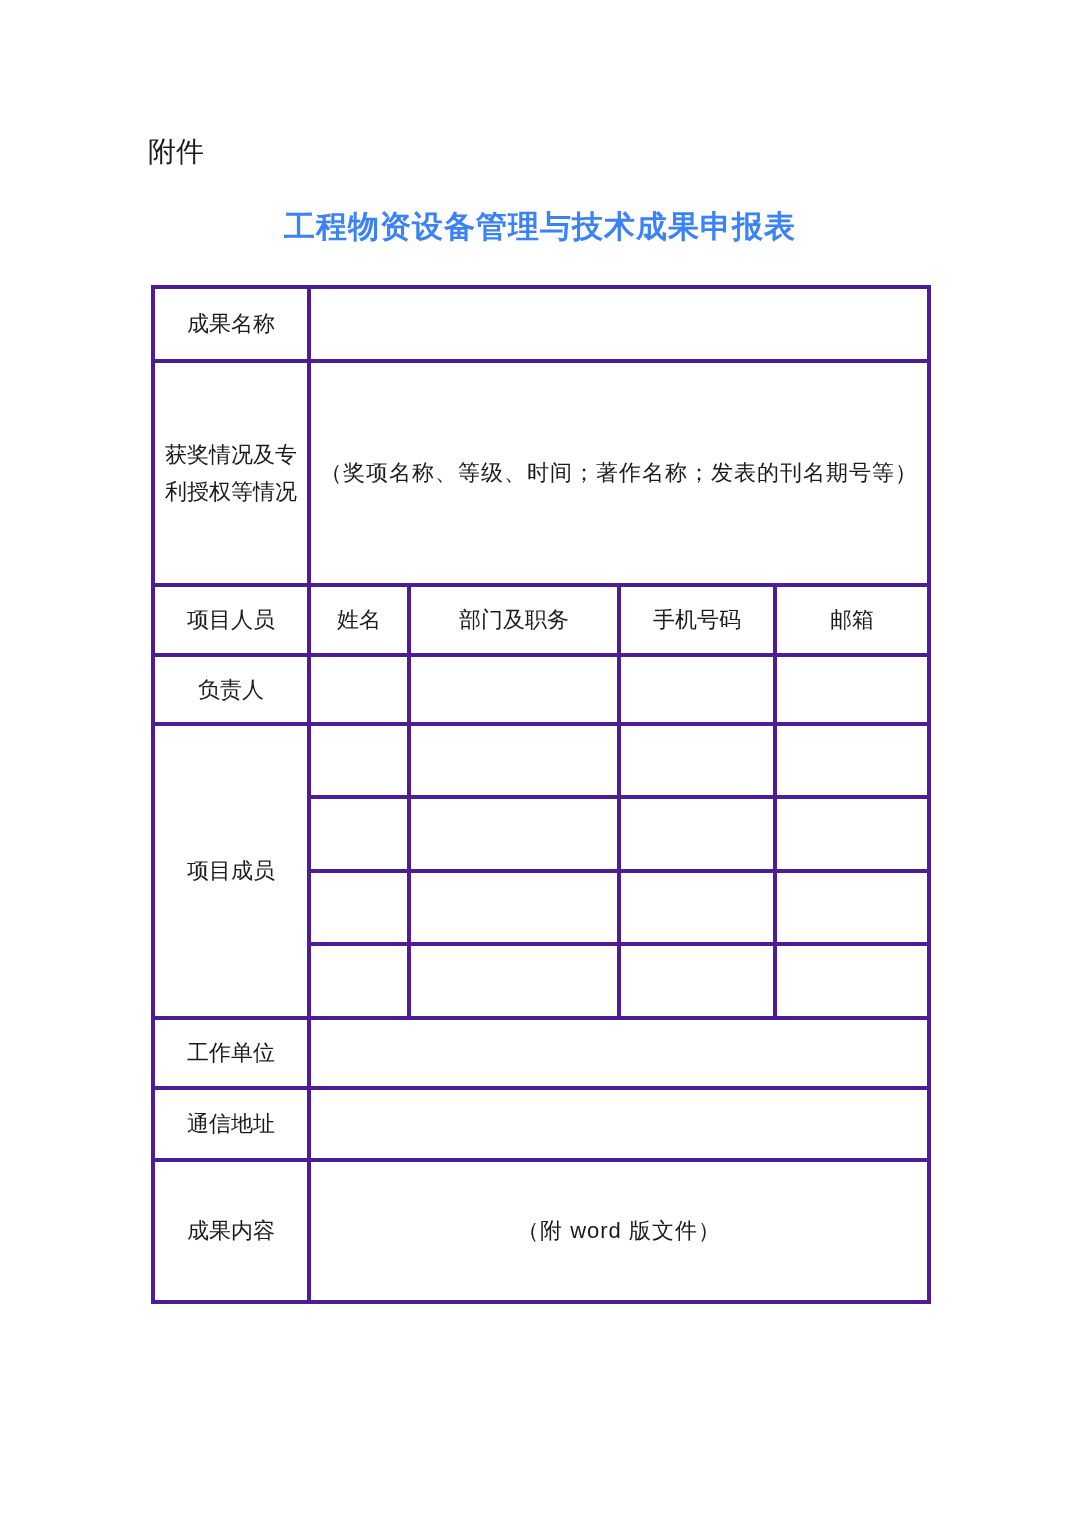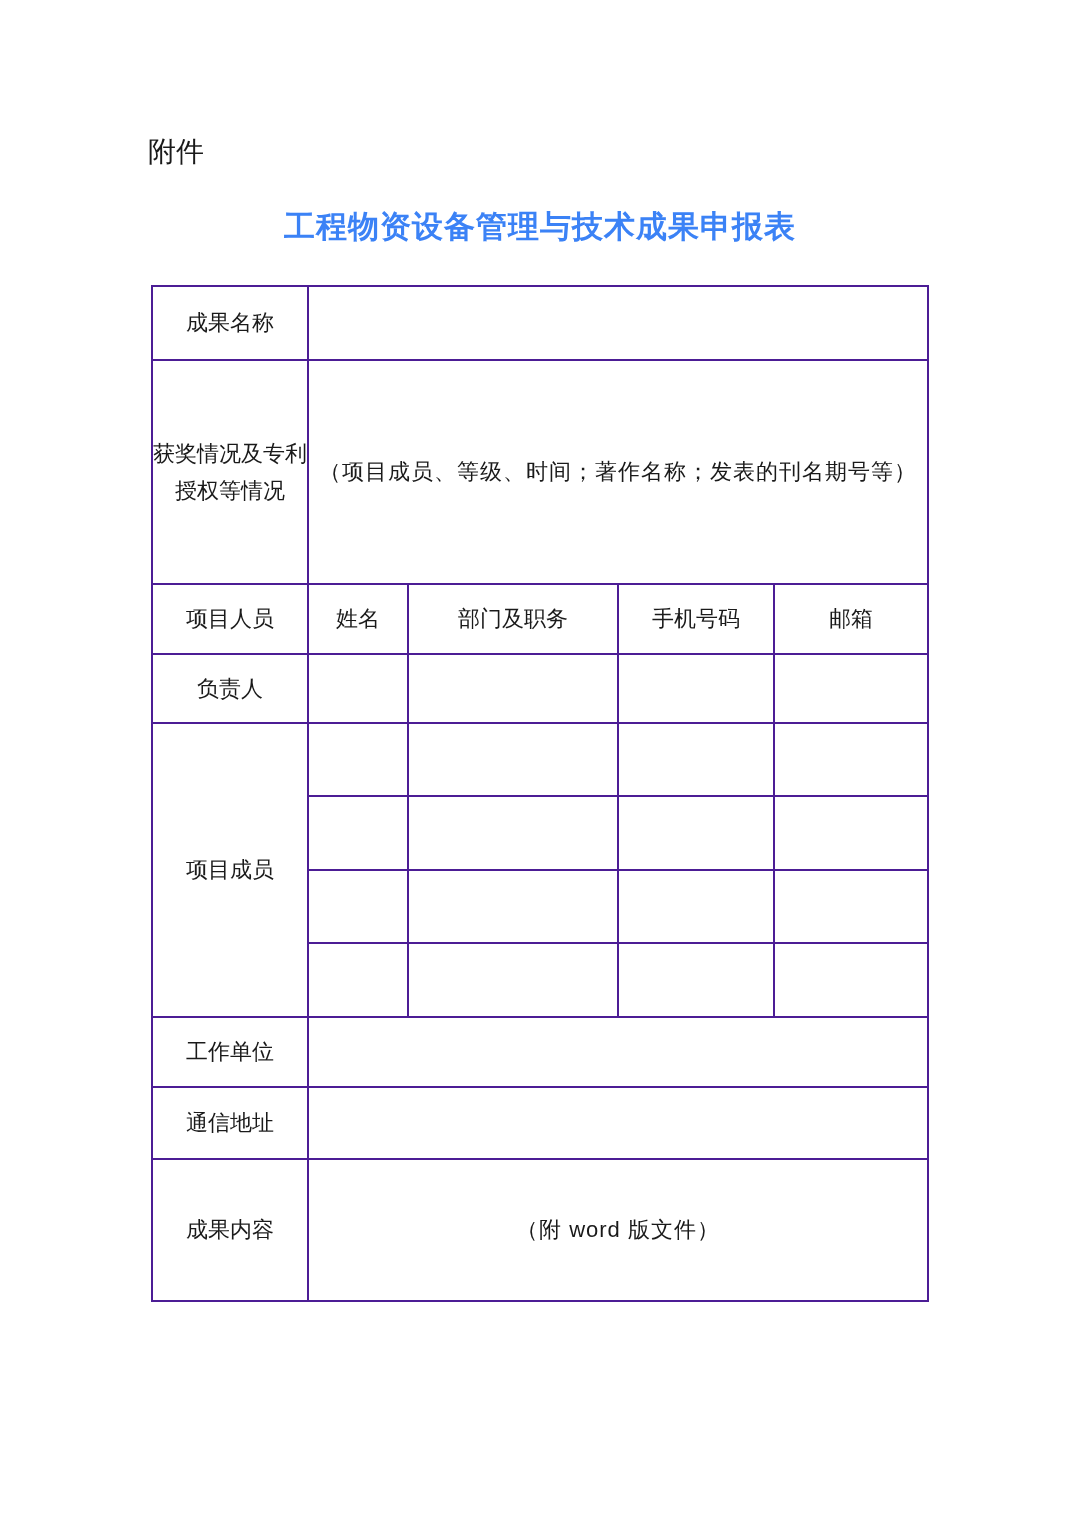--- a/index.html
+++ b/index.html
@@ -34,21 +34,21 @@
   }
   table.form {
     position: absolute;
     left: 151px;
     top: 285px;
     width: 776px;
     border-collapse: collapse;
     table-layout: fixed;
   }
   table.form td {
-    border: 2px solid #4c1d95;
+    border: 4px solid #4c1d95;
     font-size: 22px;
     color: #1a1a1a;
     vertical-align: middle;
     text-align: center;
     padding: 0;
     overflow: hidden;
   }
   td.label-cell {
     padding: 0 8px;
   }
@@ -92,21 +92,21 @@
   </colgroup>
 
   <tbody>
       <tr style="height:74px">
     <td class="label-cell">成果名称</td>
     <td colspan="4" class="input-cell"></td>
   </tr>
 
   <tr style="height:224px">
     <td class="label-cell award-label">获奖情况及专利授权等情况</td>
-    <td colspan="4" class="placeholder-cell award-placeholder input-cell">（项目成员、等级、时间；著作名称；发表的刊名期号等）</td>
+    <td colspan="4" class="placeholder-cell award-placeholder input-cell">（奖项名称、等级、时间；著作名称；发表的刊名期号等）</td>
   </tr>
 
   <tr style="height:70px">
     <td class="label-cell">项目人员</td>
     <td>姓名</td>
     <td>部门及职务</td>
     <td>手机号码</td>
     <td>邮箱</td>
   </tr>
 

